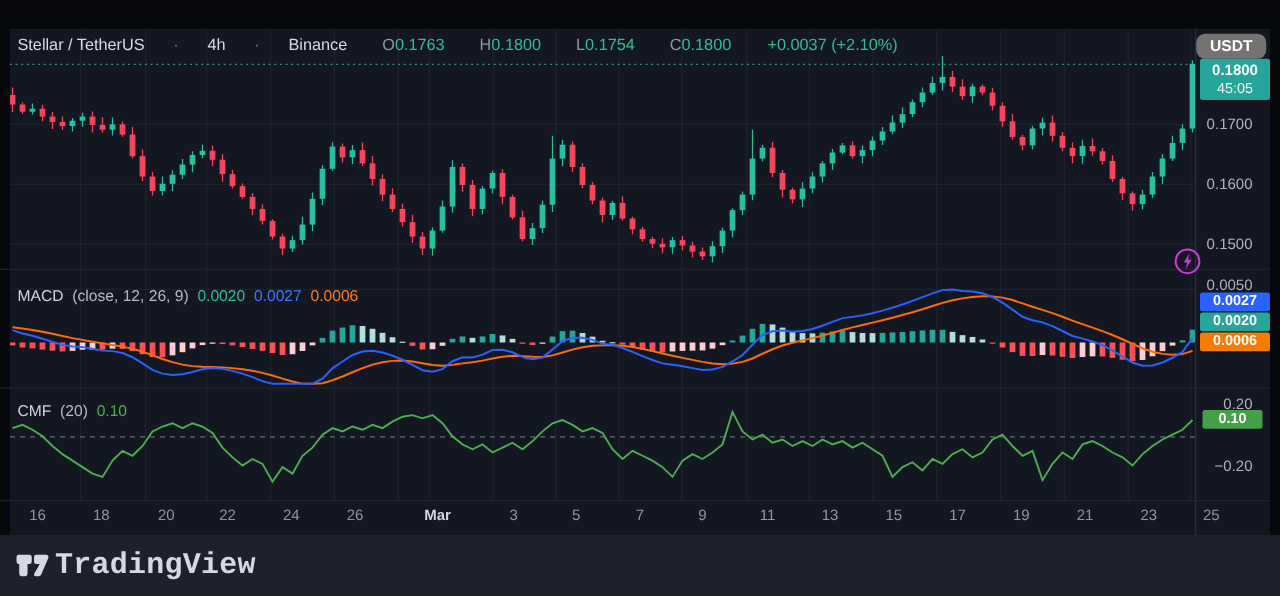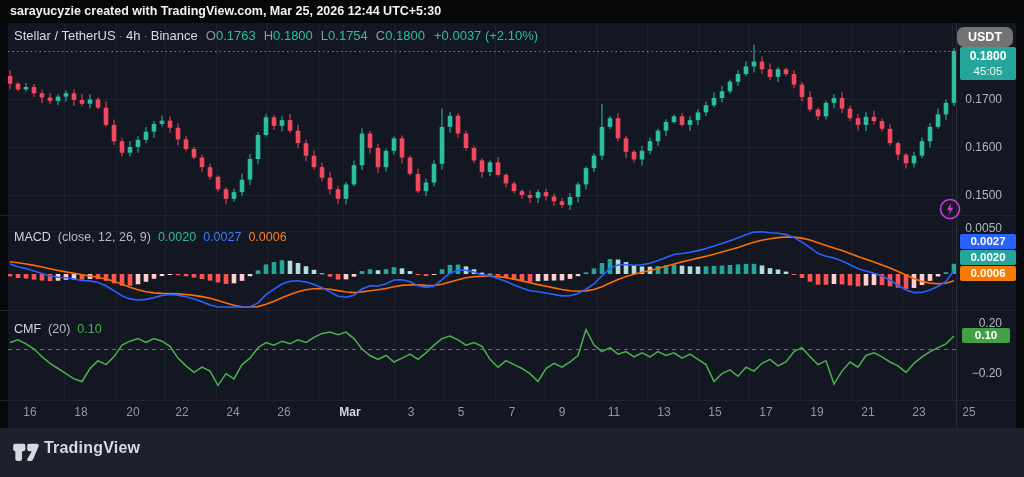--- a/index.html
+++ b/index.html
@@ -7,21 +7,21 @@
          font-family:"Liberation Sans",sans-serif;-webkit-font-smoothing:antialiased;}
   
   #attribution{position:absolute;left:0;top:0;width:1024px;height:23px;background:#050608;
     color:#f1f2f4;font-size:12.5px;font-weight:bold;line-height:23px;padding-left:10px;box-sizing:border-box;}
   
   #chart-bg{position:absolute;left:8px;top:23px;width:1008px;height:405px;background:#131722;}
   #footer{position:absolute;left:0;top:428px;width:1024px;height:49px;background:#1d212c;}
   svg#chart-svg{position:absolute;left:0;top:0;z-index:2;}
   .ov{position:absolute;z-index:3;}
   
-  #hdr{left:14px;top:27px;height:16px;display:flex;gap:3px;font-size:13px;align-items:center;white-space:nowrap;}
+  #hdr{left:14px;top:27px;height:16px;display:flex;gap:23px;font-size:13px;align-items:center;white-space:nowrap;}
   .hdr-main{color:#d8dce6;}
   .hdr-dot{color:#787b86;}
   .ohlc-l{color:#9096a2;margin-left:5px;}
   .ohlc-v{color:#2ebd9a;}
   .chg{color:#2ebd9a;margin-left:6px;}
   
   #usdt{left:957px;top:27px;background:#737373;color:#fff;font-size:12.5px;font-weight:bold;
     padding:3px 11px;border-radius:7px;}
   
   .scale-lbl{left:954px;width:56px;text-align:right;font-size:12px;color:#b2b5be;height:14px;line-height:14px;padding-right:8px;box-sizing:border-box;}
@@ -33,32 +33,29 @@
      font-size:11.5px;font-weight:bold;line-height:15px;}
   
   .ind-row{display:flex;gap:7px;font-size:12.5px;align-items:center;white-space:nowrap;}
   .ind-t{color:#d2d6e0;}
   .ind-p{color:#b6bac4;}
   
   .tlbl{position:absolute;top:402px;z-index:3;transform:translateX(-50%);font-size:12px;color:#9097a3;line-height:20px;margin-left:17px;}
   .tlbl.month{color:#d3d7df;font-weight:bold;}
   
   #brand-logo{left:12px;top:440px;}
-  #brand-text{left:44px;top:439px;font-size:16px;font-weight:bold;color:#d6d9e1;letter-spacing:.2px;}
+  #brand-text{left:44px;top:439px;font-size:24px;font-weight:bold;color:#d6d9e1;letter-spacing:.2px;font-family:Liberation Mono, monospace;}
   
   #flash{left:939px;top:198px;width:22px;height:22px;z-index:4;}
 </style>
 </head>
 <body>
 
 <div id="stage">
 
-  <div id="attribution">
-    <span>sarayucyzie created with TradingView.com, Mar 25, 2026 12:44 UTC+5:30</span>
-  </div>
 
   <div id="chart-bg"></div>
   <div id="footer"></div>
 
   <svg id="chart-svg" width="1024" height="477">
       <defs>
         <clipPath id="plot">
           <rect x="8" y="23" width="948" height="377"></rect>
         </clipPath>
       </defs>

